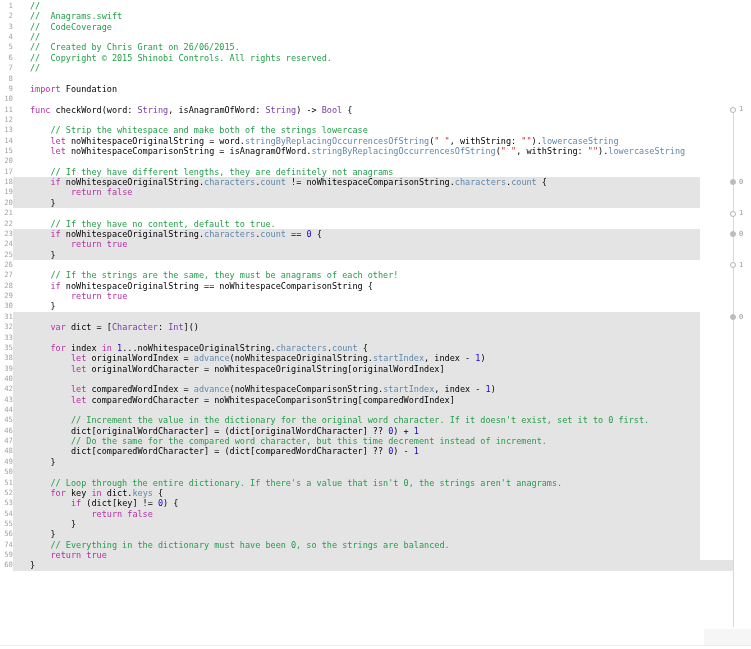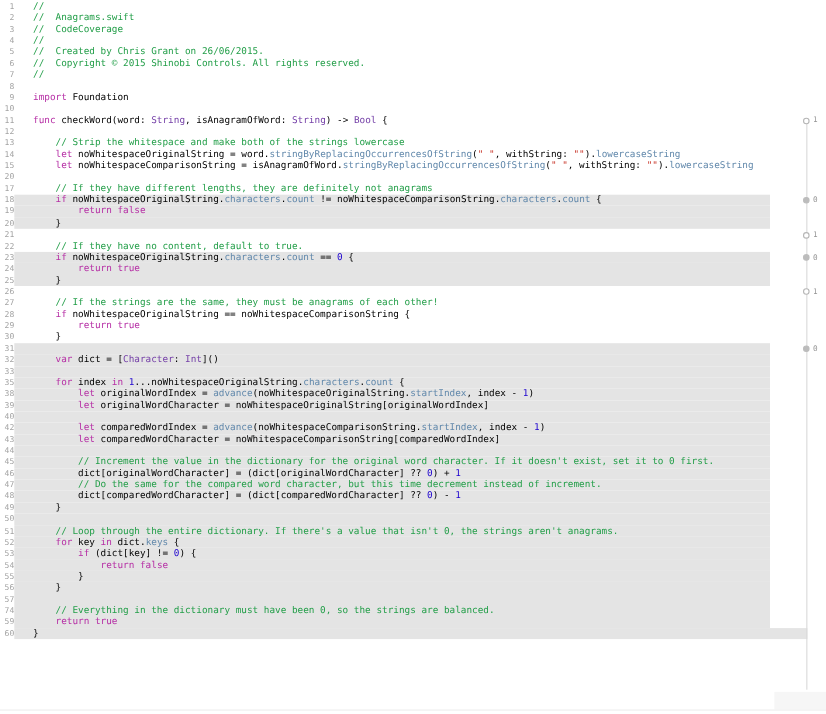--- a/index.html
+++ b/index.html
@@ -143,21 +143,20 @@
       <div class="row uncov"><span class="gutter">47</span><span class="code"><span class="tok-c">        // Do the same for the compared word character, but this time decrement instead of increment.</span></span></div>
       <div class="row uncov"><span class="gutter">48</span><span class="code"><span class="tok-p">        dict[comparedWordCharacter] = (dict[comparedWordCharacter] ?? </span><span class="tok-n">0</span><span class="tok-p">) - </span><span class="tok-n">1</span></span></div>
       <div class="row uncov"><span class="gutter">49</span><span class="code"><span class="tok-p">    }</span></span></div>
       <div class="row uncov"><span class="gutter">50</span><span class="code"></span></div>
       <div class="row uncov"><span class="gutter">51</span><span class="code"><span class="tok-c">    // Loop through the entire dictionary. If there's a value that isn't 0, the strings aren't anagrams.</span></span></div>
       <div class="row uncov"><span class="gutter">52</span><span class="code"><span class="tok-p">    </span><span class="tok-k">for</span><span class="tok-p"> key </span><span class="tok-k">in</span><span class="tok-p"> dict.</span><span class="tok-l">keys</span><span class="tok-p"> {</span></span></div>
       <div class="row uncov"><span class="gutter">53</span><span class="code"><span class="tok-p">        </span><span class="tok-k">if</span><span class="tok-p"> (dict[key] != </span><span class="tok-n">0</span><span class="tok-p">) {</span></span></div>
       <div class="row uncov"><span class="gutter">54</span><span class="code"><span class="tok-p">            </span><span class="tok-k">return</span><span class="tok-p"> </span><span class="tok-k">false</span></span></div>
       <div class="row uncov"><span class="gutter">55</span><span class="code"><span class="tok-p">        }</span></span></div>
       <div class="row uncov"><span class="gutter">56</span><span class="code"><span class="tok-p">    }</span></span></div>
-      <div class="row uncov"><span class="gutter">57</span><span class="code"></span></div>
       <div class="row uncov"><span class="gutter">74</span><span class="code"><span class="tok-c">    // Everything in the dictionary must have been 0, so the strings are balanced.</span></span></div>
       <div class="row uncov"><span class="gutter">59</span><span class="code"><span class="tok-p">    </span><span class="tok-k">return</span><span class="tok-p"> </span><span class="tok-k">true</span></span></div>
       <div class="row uncov wide"><span class="gutter">60</span><span class="code"><span class="tok-p">}</span></span></div>
     </div>
   <div class="ribbon-line"></div>
   <div id="markers-layer">
       <div class="marker open" style="left: 730px; top: 106.885px;"></div>
       <div class="marker-count" style="left: 739px; top: 106.385px;">1</div>
       <div class="marker filled" style="left: 730px; top: 179.475px;"></div>
       <div class="marker-count" style="left: 739px; top: 178.975px;">0</div>

